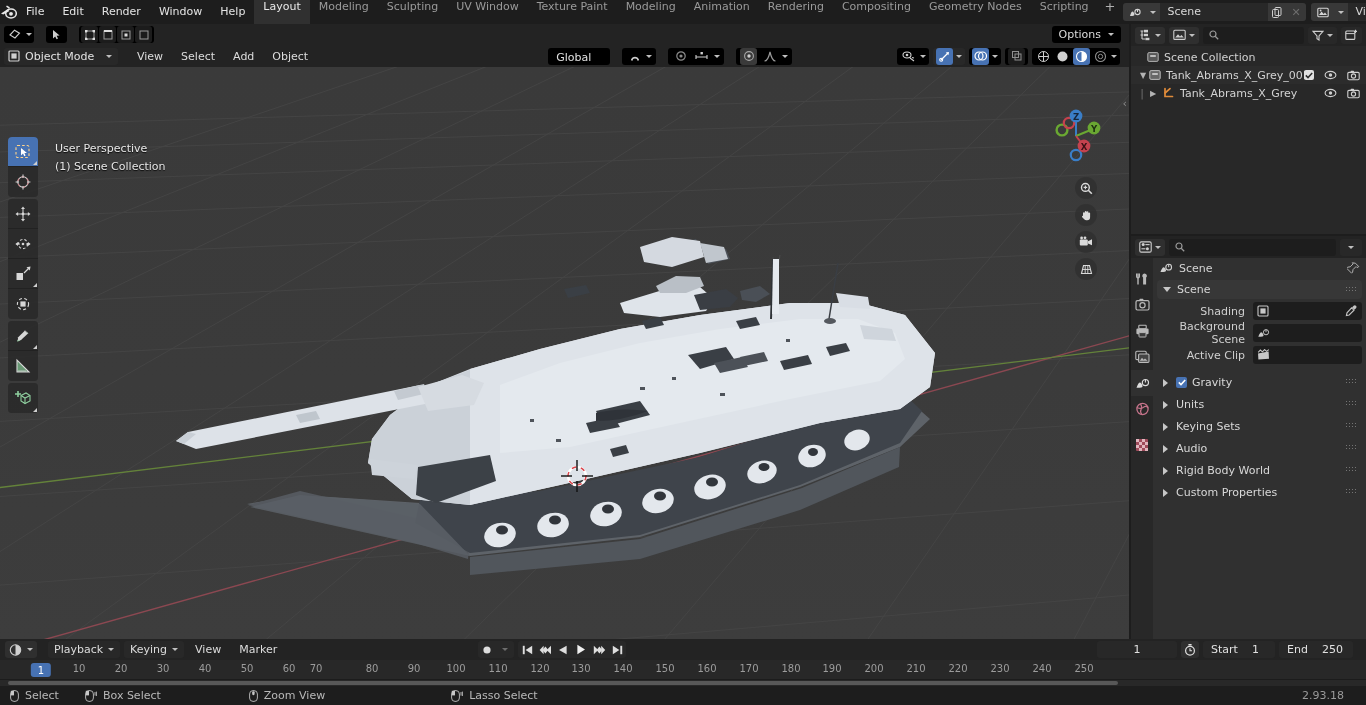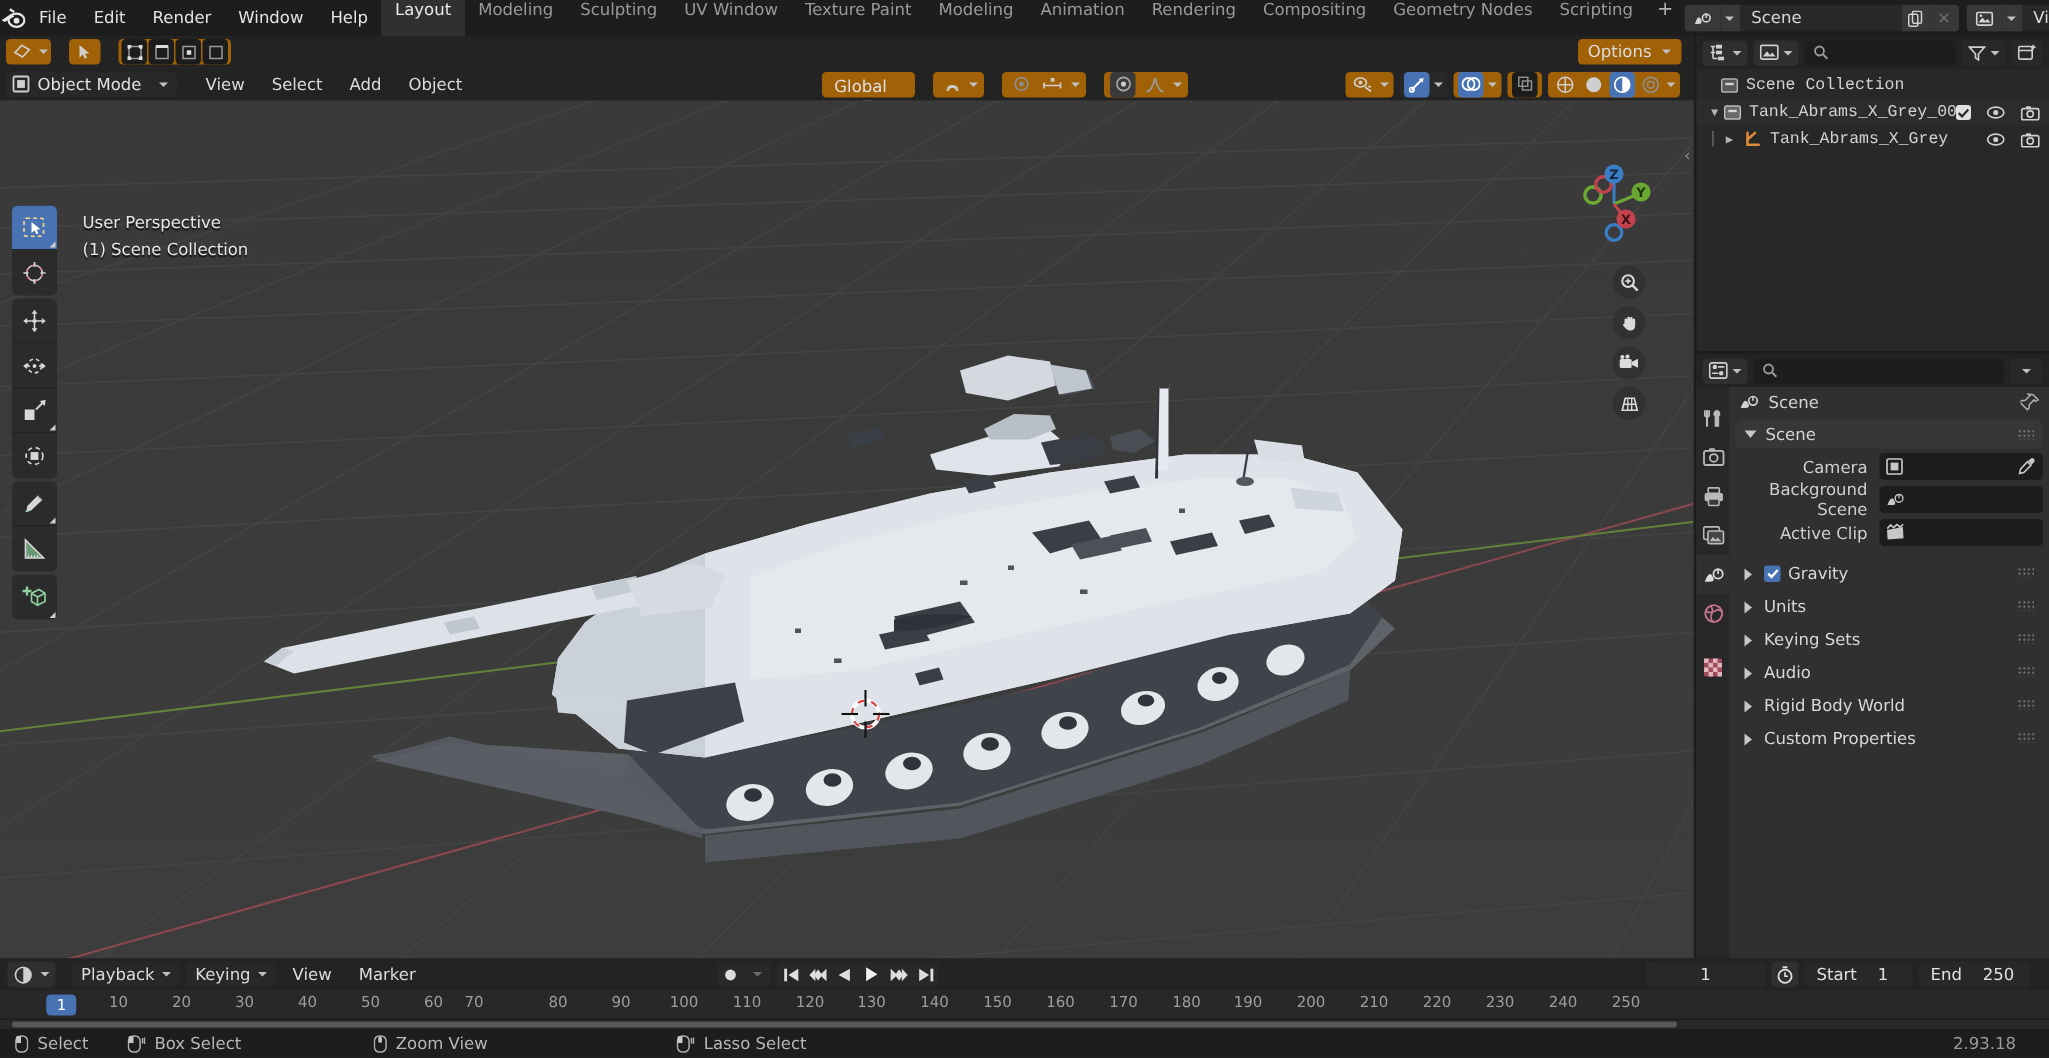--- a/index.html
+++ b/index.html
@@ -37,21 +37,21 @@
   .idblock .btn { width:19px; height:18px; background:#383838; display:flex; align-items:center; justify-content:center; color:#cfcfcf; }
   .idblock .btn.dim { color:#6d6d6d; }
   .caret { width:0;height:0;border-left:3px solid transparent;border-right:3px solid transparent;border-top:3.5px solid #c0c0c0; }
 
   
   .viewport-area { position:absolute; left:0; top:24px; width:1129px; height:615px; background:#303030; }
   .vp-header { position:absolute;left:0;top:0;width:1129px;height:21px;background:#232323;display:flex;align-items:center;padding:0 4px;gap:3px;}
   .vp-header2 { position:absolute;left:0;top:21px;width:1129px;height:22px;background:#232323;display:flex;align-items:center;padding:0 4px;gap:4px;}
   .modebtn { display:flex;align-items:center;gap:5px;height:17px;background:#282828;border-radius:3px;padding:0 6px 0 4px;}
   .hdrbtn { height:17px;line-height:17px;padding:0 7px;border-radius:3px;color:#dcdcdc;font-size:11px;}
-  .grp { display:flex;align-items:center;background:#a16207;border-radius:3px;height:17px;padding:0 3px;gap:3px;}
+  .grp { display:flex;align-items:center;background:#000000;border-radius:3px;height:17px;padding:0 3px;gap:3px;}
   .tgl { width:17px;height:17px;display:flex;align-items:center;justify-content:center;border-radius:3px;}
   .tgl.on { background:#4772b3; }
   .tgl.dark { background:#1c1c1c; }
   .vsep { width:6px; }
 
   
   .vp-canvas { position:absolute; left:0; top:43px; width:1129px; height:572px; overflow:hidden; background:#393939;}
 
   .vp-overlay-text { position:absolute; left:55px; top:75px; font-size:11px; color:#e8e8e8; text-shadow:0 1px 1px rgba(0,0,0,.9); }
   .vp-overlay-text div { margin-bottom:5px; }
@@ -68,21 +68,21 @@
   .gizmo { position:absolute; right:22px; top:38px; width:62px; height:62px; }
   .navbtns { position:absolute; right:32px; top:110px; display:flex; flex-direction:column; gap:5px; }
   .navbtn { width:22px;height:22px;border-radius:50%;background:#2f2f2fCC;display:flex;align-items:center;justify-content:center;color:#dadada;}
   .vp-collapse { position:absolute; right:2px; top:30px; color:#8e8e8e; font-size:11px;}
 
   
   .outliner { position:absolute; left:1131px; top:24px; width:235px; height:210px; background:#282828;}
   .out-header { height:22px;background:#232323;display:flex;align-items:center;padding:0 4px;gap:4px;}
   .mini-drop { display:flex;align-items:center;gap:3px;height:17px;background:#282828;border-radius:3px;padding:0 4px;}
   .searchbox { flex:1;height:17px;background:#1d1d1d;border-radius:3px;display:flex;align-items:center;padding:0 6px;gap:4px;color:#8b8b8b;}
-  .out-rows { padding-top:2px;font-family:Liberation Mono, monospace; }
+  .out-rows { padding-top:2px; }
   .out-row { height:18px; display:flex; align-items:center; padding-left:6px; font-size:11px; color:#d2d2d2; position:relative;}
   .out-row.alt { background:#2c2c2c; }
   .out-row .disc { width:12px;display:flex;align-items:center;justify-content:center;color:#b4b4b4;font-size:8px;}
   .out-row .lbl { margin-left:4px; }
   .out-icons { position:absolute; right:6px; display:flex; align-items:center; gap:10px; }
   .chk { width:10px;height:10px;background:#e0e0e0;border-radius:2px;display:flex;align-items:center;justify-content:center;color:#2a2a2a;font-size:8px;line-height:1;}
 
   
   .props { position:absolute; left:1131px; top:236px; width:235px; height:403px; background:#303030; }
   .props-header { height:22px;background:#232323;display:flex;align-items:center;padding:0 4px;gap:4px;}
@@ -901,21 +901,21 @@
           </svg>
       </div>
 
       <div class="panel-hd">
         <div class="tri tri-down"></div>
         <span>Scene</span>
         <div class="grip"></div>
       </div>
 
       <div class="prow">
-        <div class="plab">Camera</div>
+        <div class="plab">Shading</div>
         <div class="pfield">
           <svg width="12" height="12" viewBox="0 0 12 12">
               <rect x="1" y="1" width="10" height="10" rx="1" fill="none" stroke="#c8c8c8" stroke-width="1.1"></rect>
               <rect x="3.4" y="3.4" width="5.2" height="5.2" fill="#c8c8c8"></rect>
             </svg>
           <span></span>
           <span class="right-ic">
             <svg width="12" height="12" viewBox="0 0 12 12">
                 <path d="M8.6 0.8 a1.7 1.7 0 0 1 2.4 2.4 L9.4 4.8 L7 2.4 Z" fill="#c4c4c4"></path>
                 <path d="M6.6 2.8 L9 5.2 L4.2 10 L1.4 10.6 L2 7.8 Z" fill="none" stroke="#c4c4c4" stroke-width="1.1"></path>

